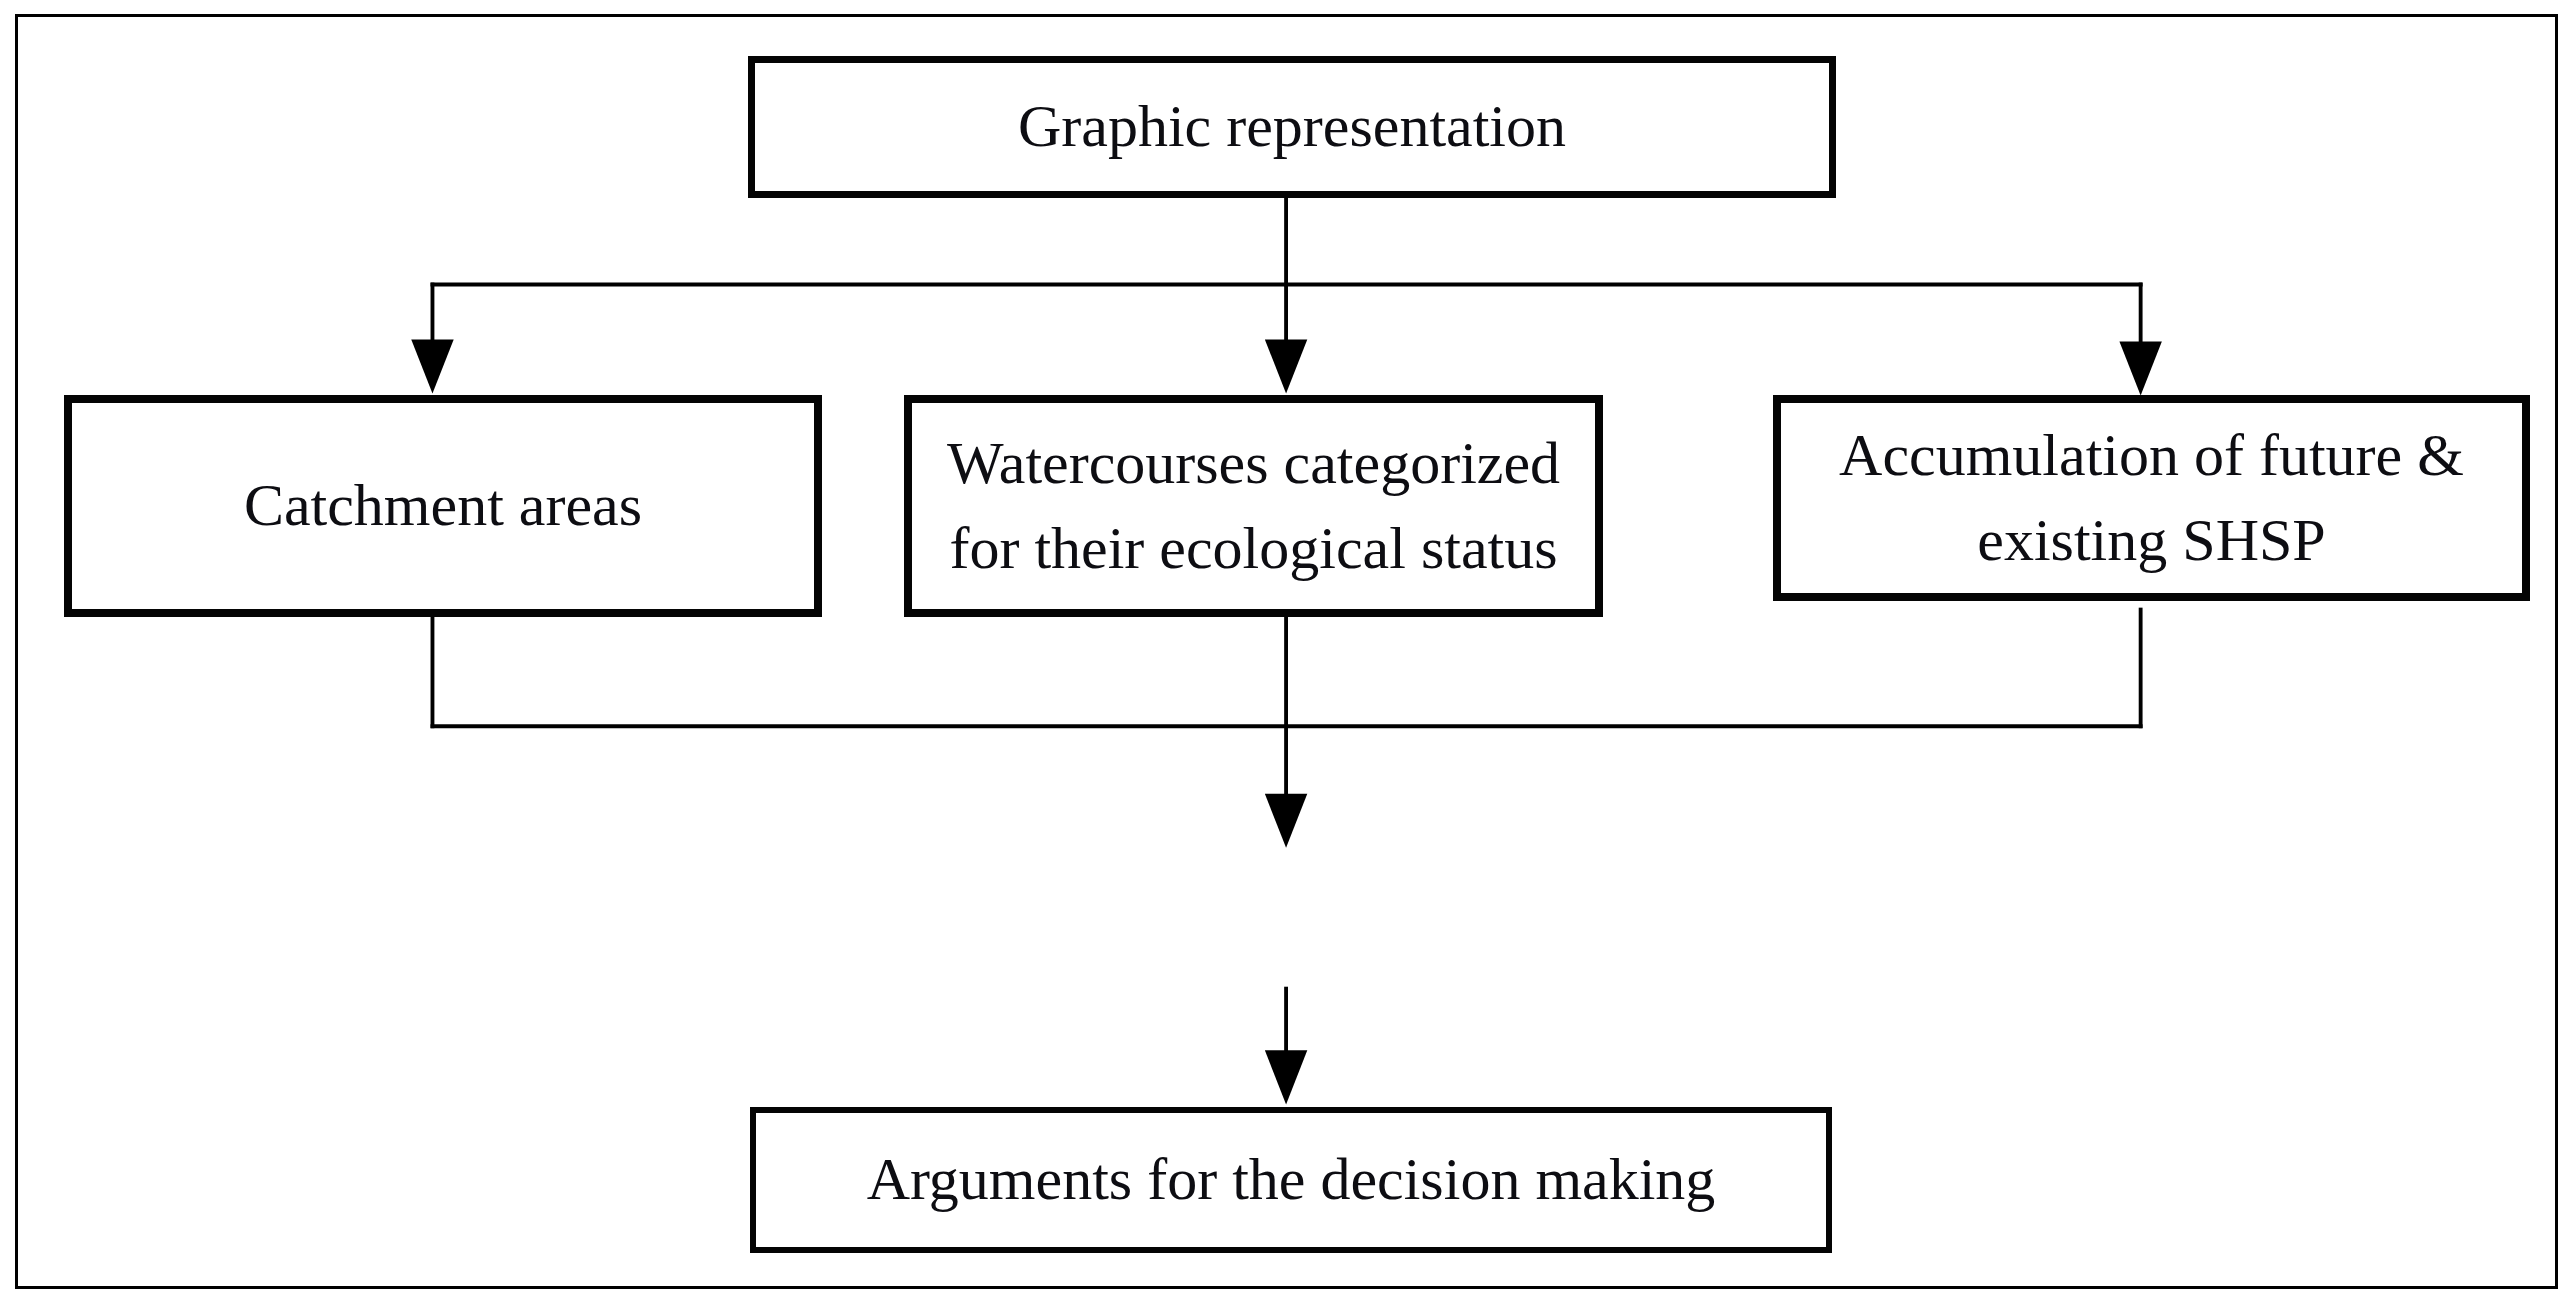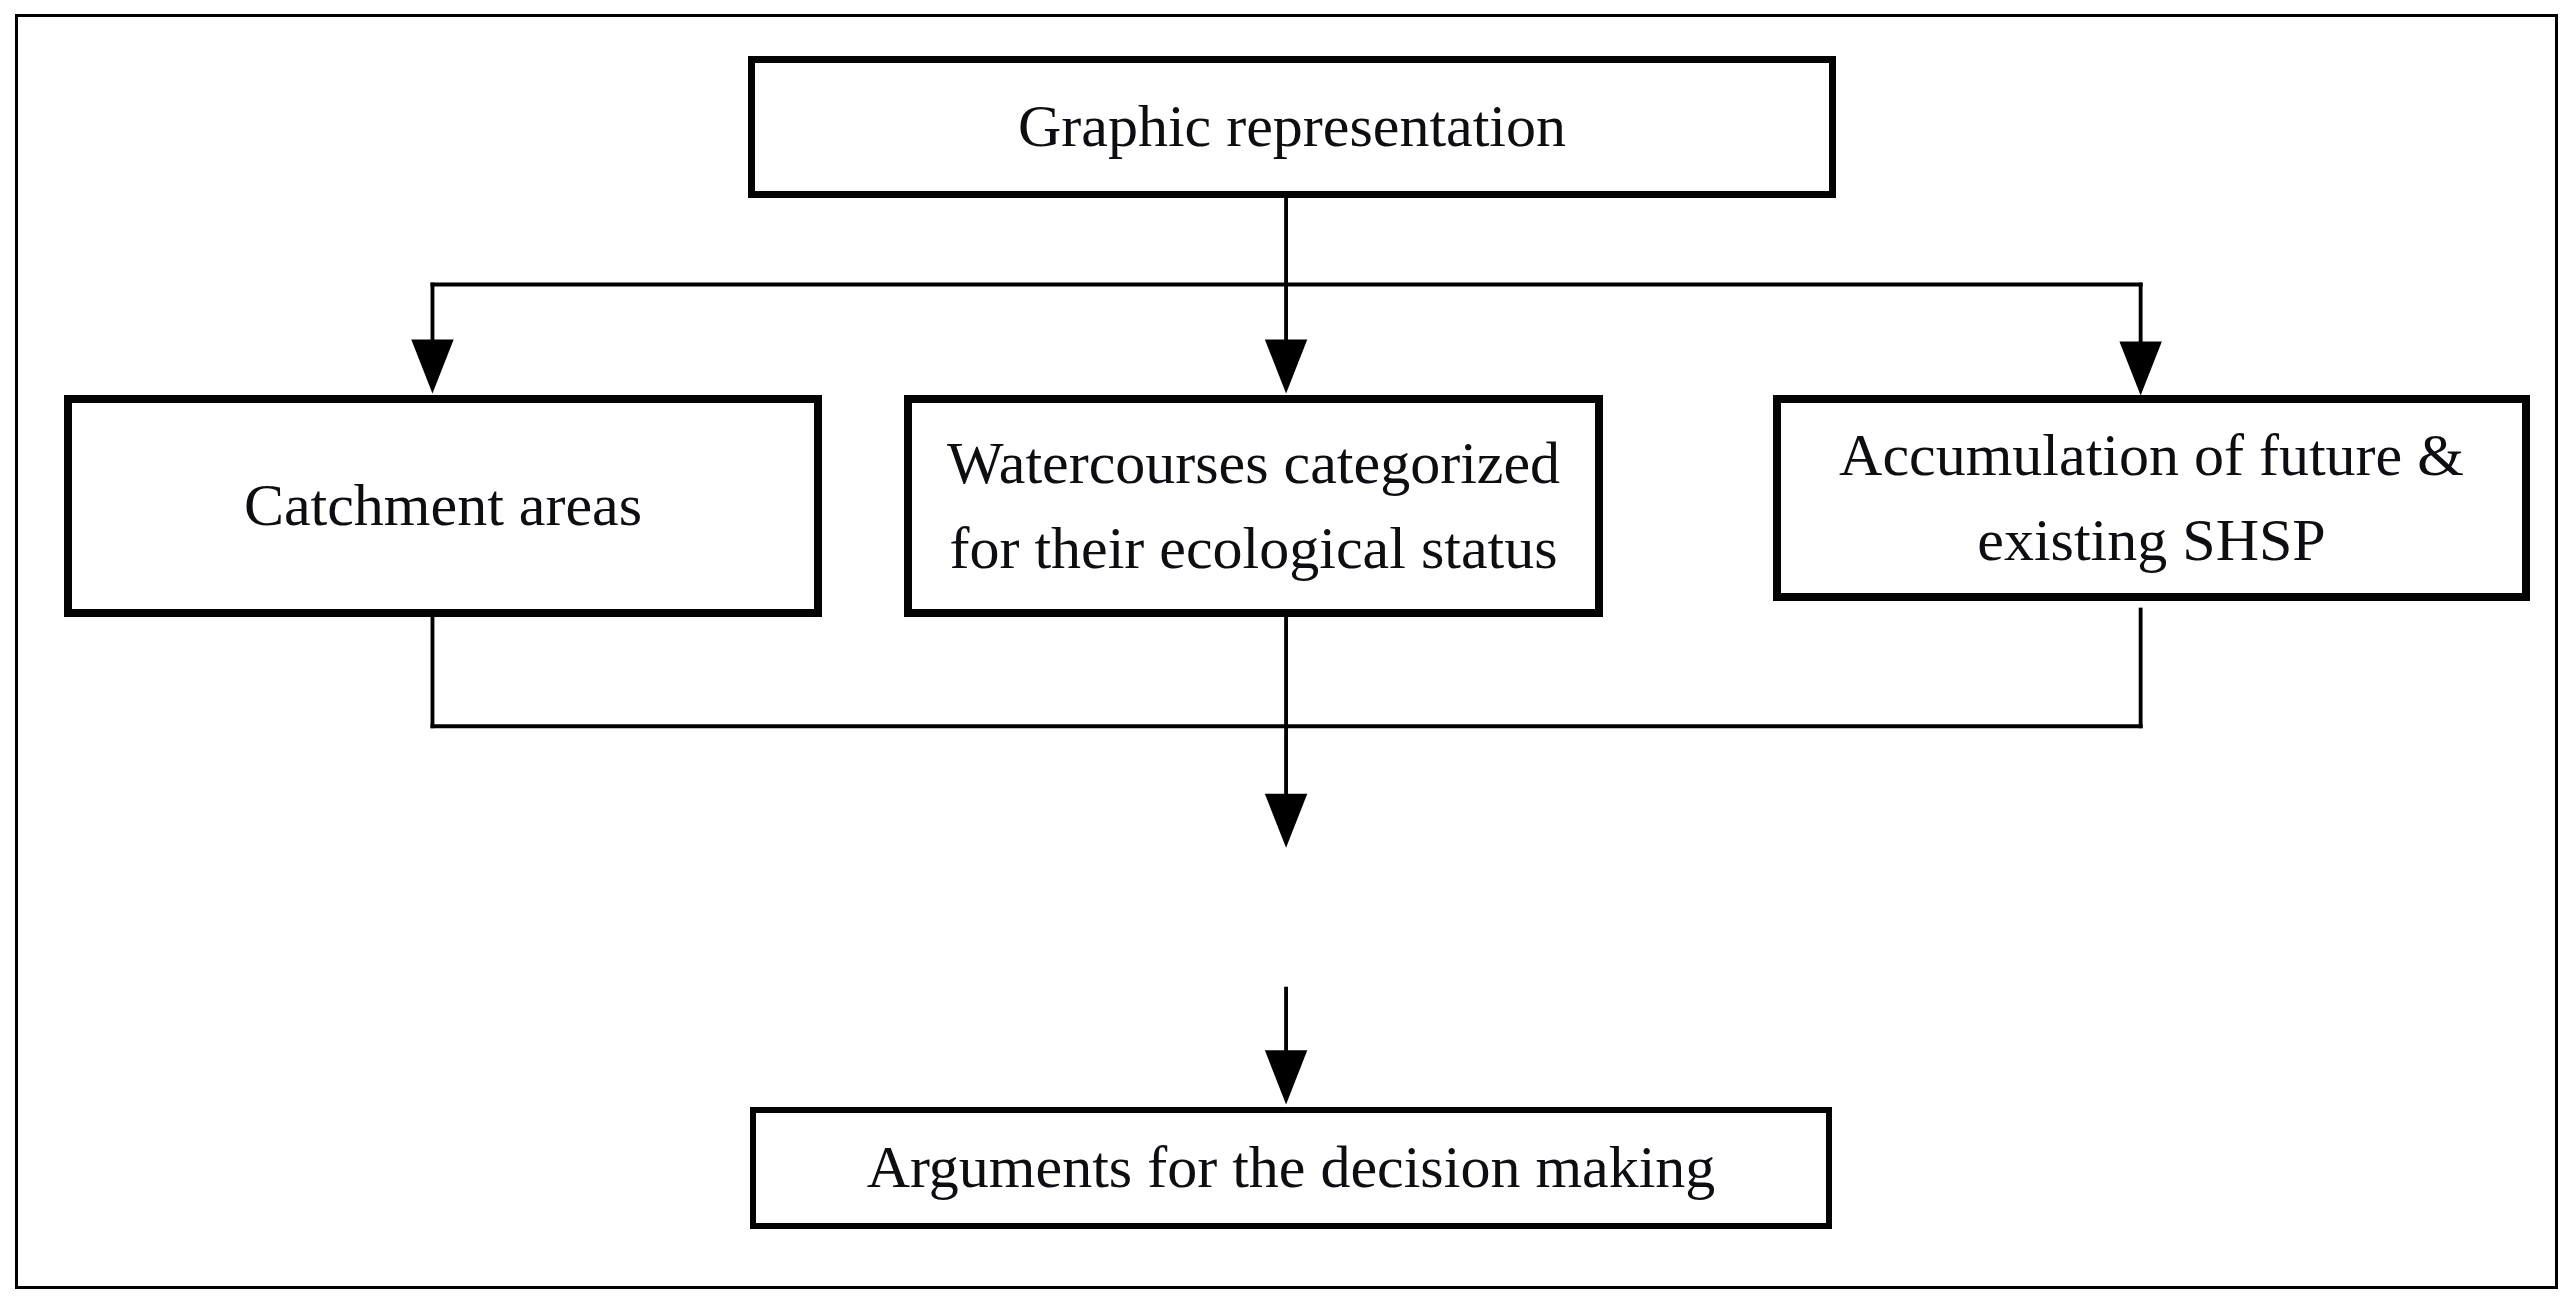--- a/index.html
+++ b/index.html
@@ -49,21 +49,21 @@
     padding: 0 9.6px;
   }
   .node-label.two-line {
     max-width: 656px;
   }
   #node-top    { left: 748px;  top: 56px;   width: 1088px; height: 142px; }
   #node-left   { left: 64px;   top: 395px;  width: 758px;  height: 222px; border-width: 8.7px; }
   #node-mid    { left: 904px;  top: 395px;  width: 699px;  height: 222px; border-width: 8.7px; }
   #node-right  { left: 1753px; top: 395px;  width: 757px;  height: 206px; border-width: 8.7px; margin-left: 20px; }
   #node-overlay{ left: 713px;  top: 850px;  width: 1160px; height: 141px; }
-  #node-args   { left: 750px;  top: 1107px; width: 1082px; height: 122px; border-width: 6.8px; }
+  #node-args   { left: 750px;  top: 1107px; width: 1082px; height: 146px; border-width: 6.8px; }
 </style>
 </head>
 <body>
 
 <div class="canvas">
 
   <svg class="connectors" viewBox="0 0 2670 1353" xmlns="http://www.w3.org/2000/svg">
 
     <line x1="1333" y1="203" x2="1333" y2="297" stroke="#000" stroke-width="4"></line>
 

